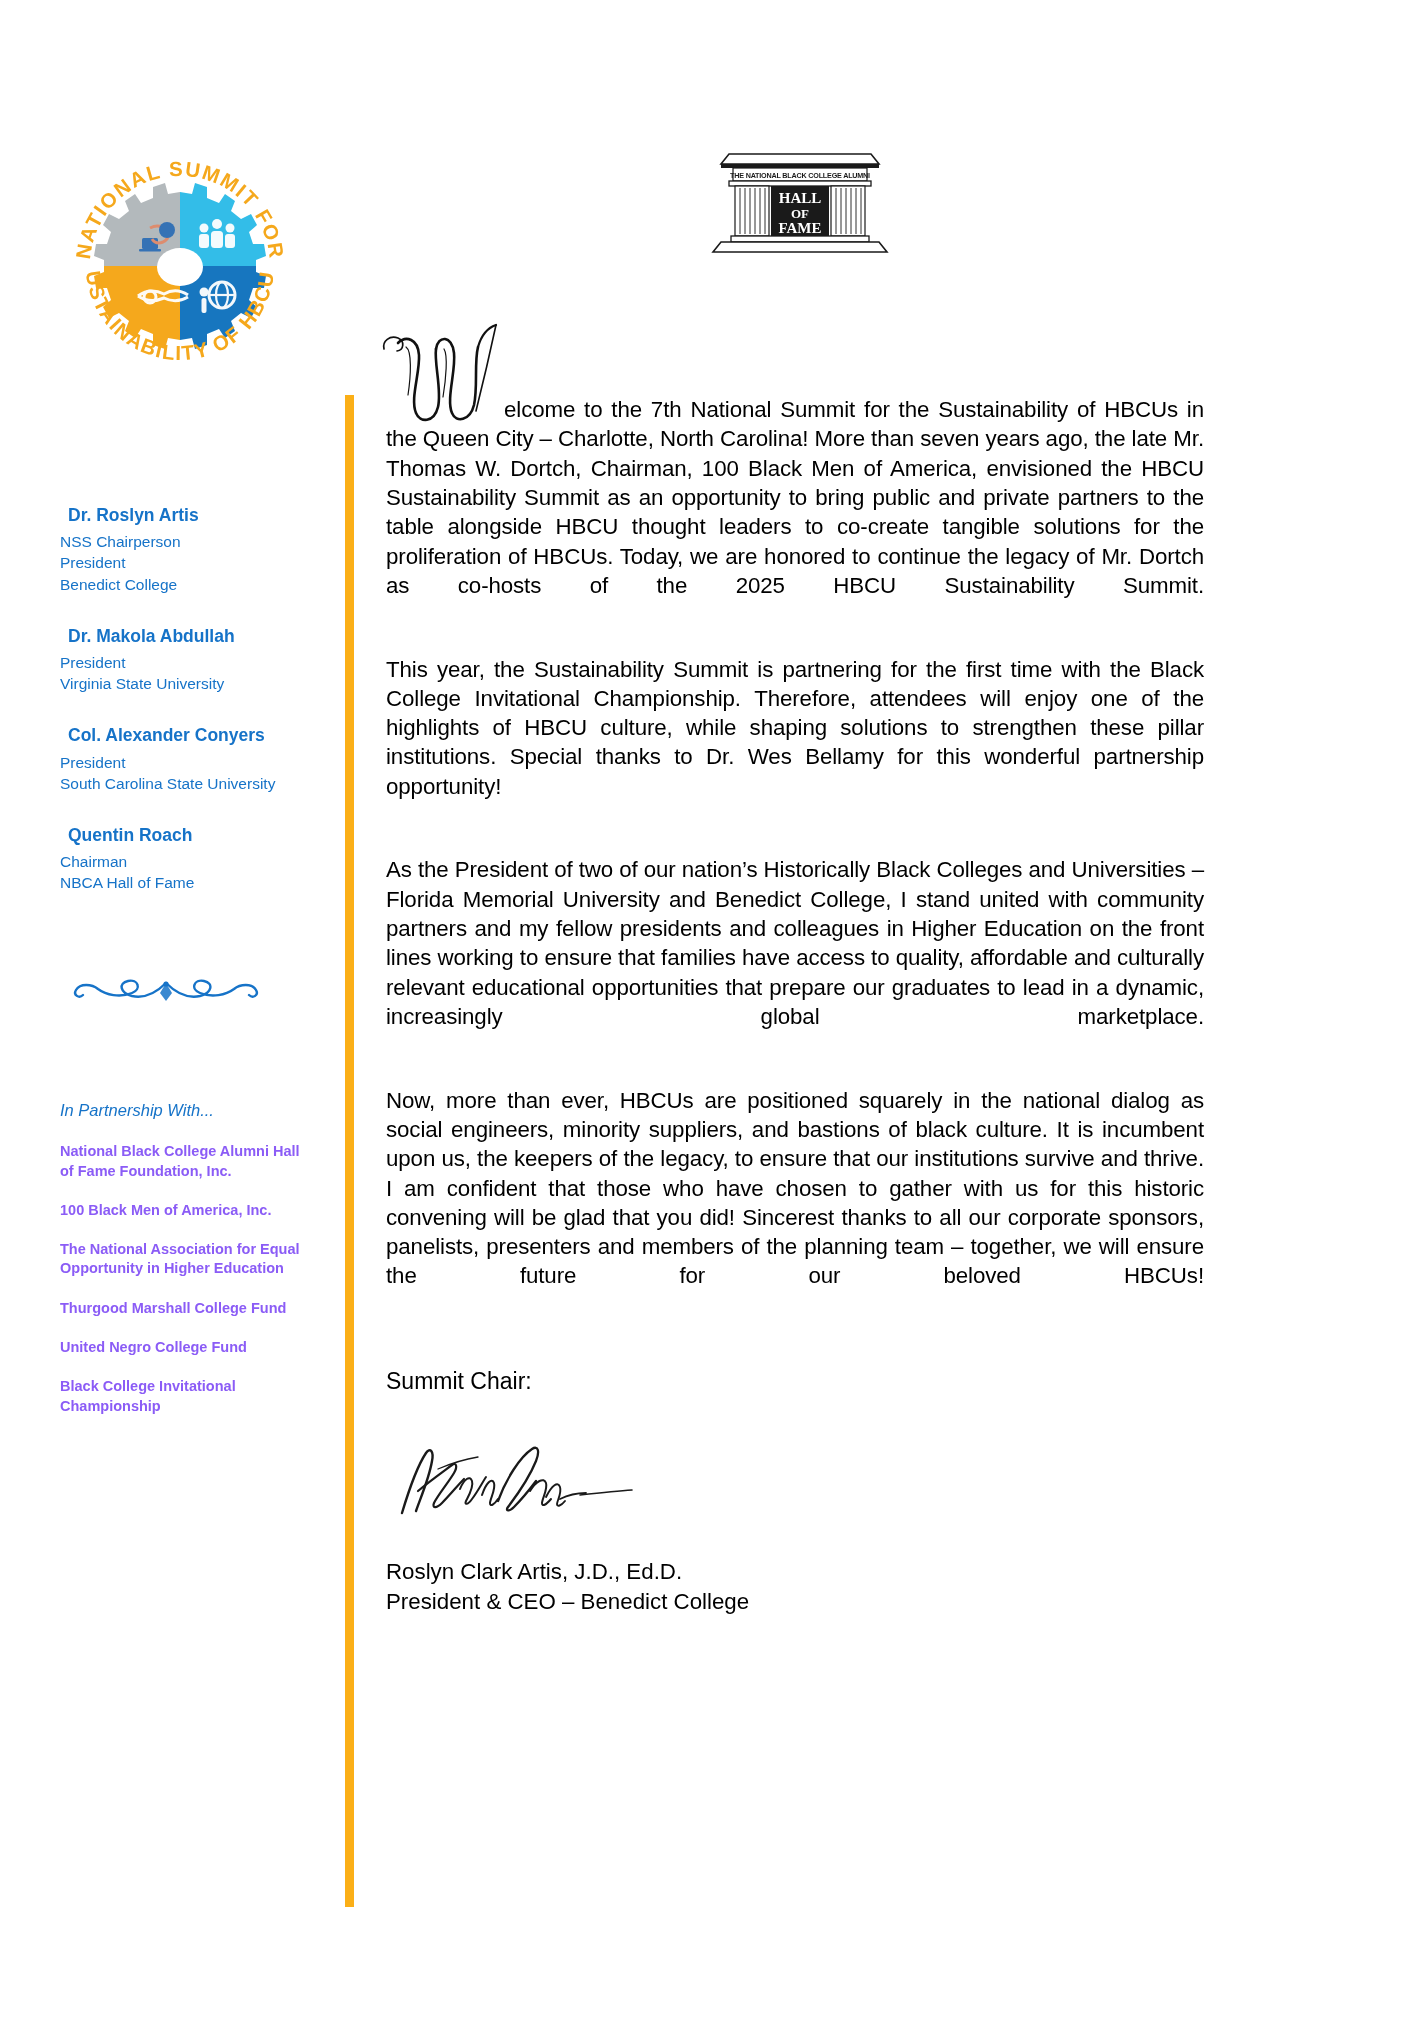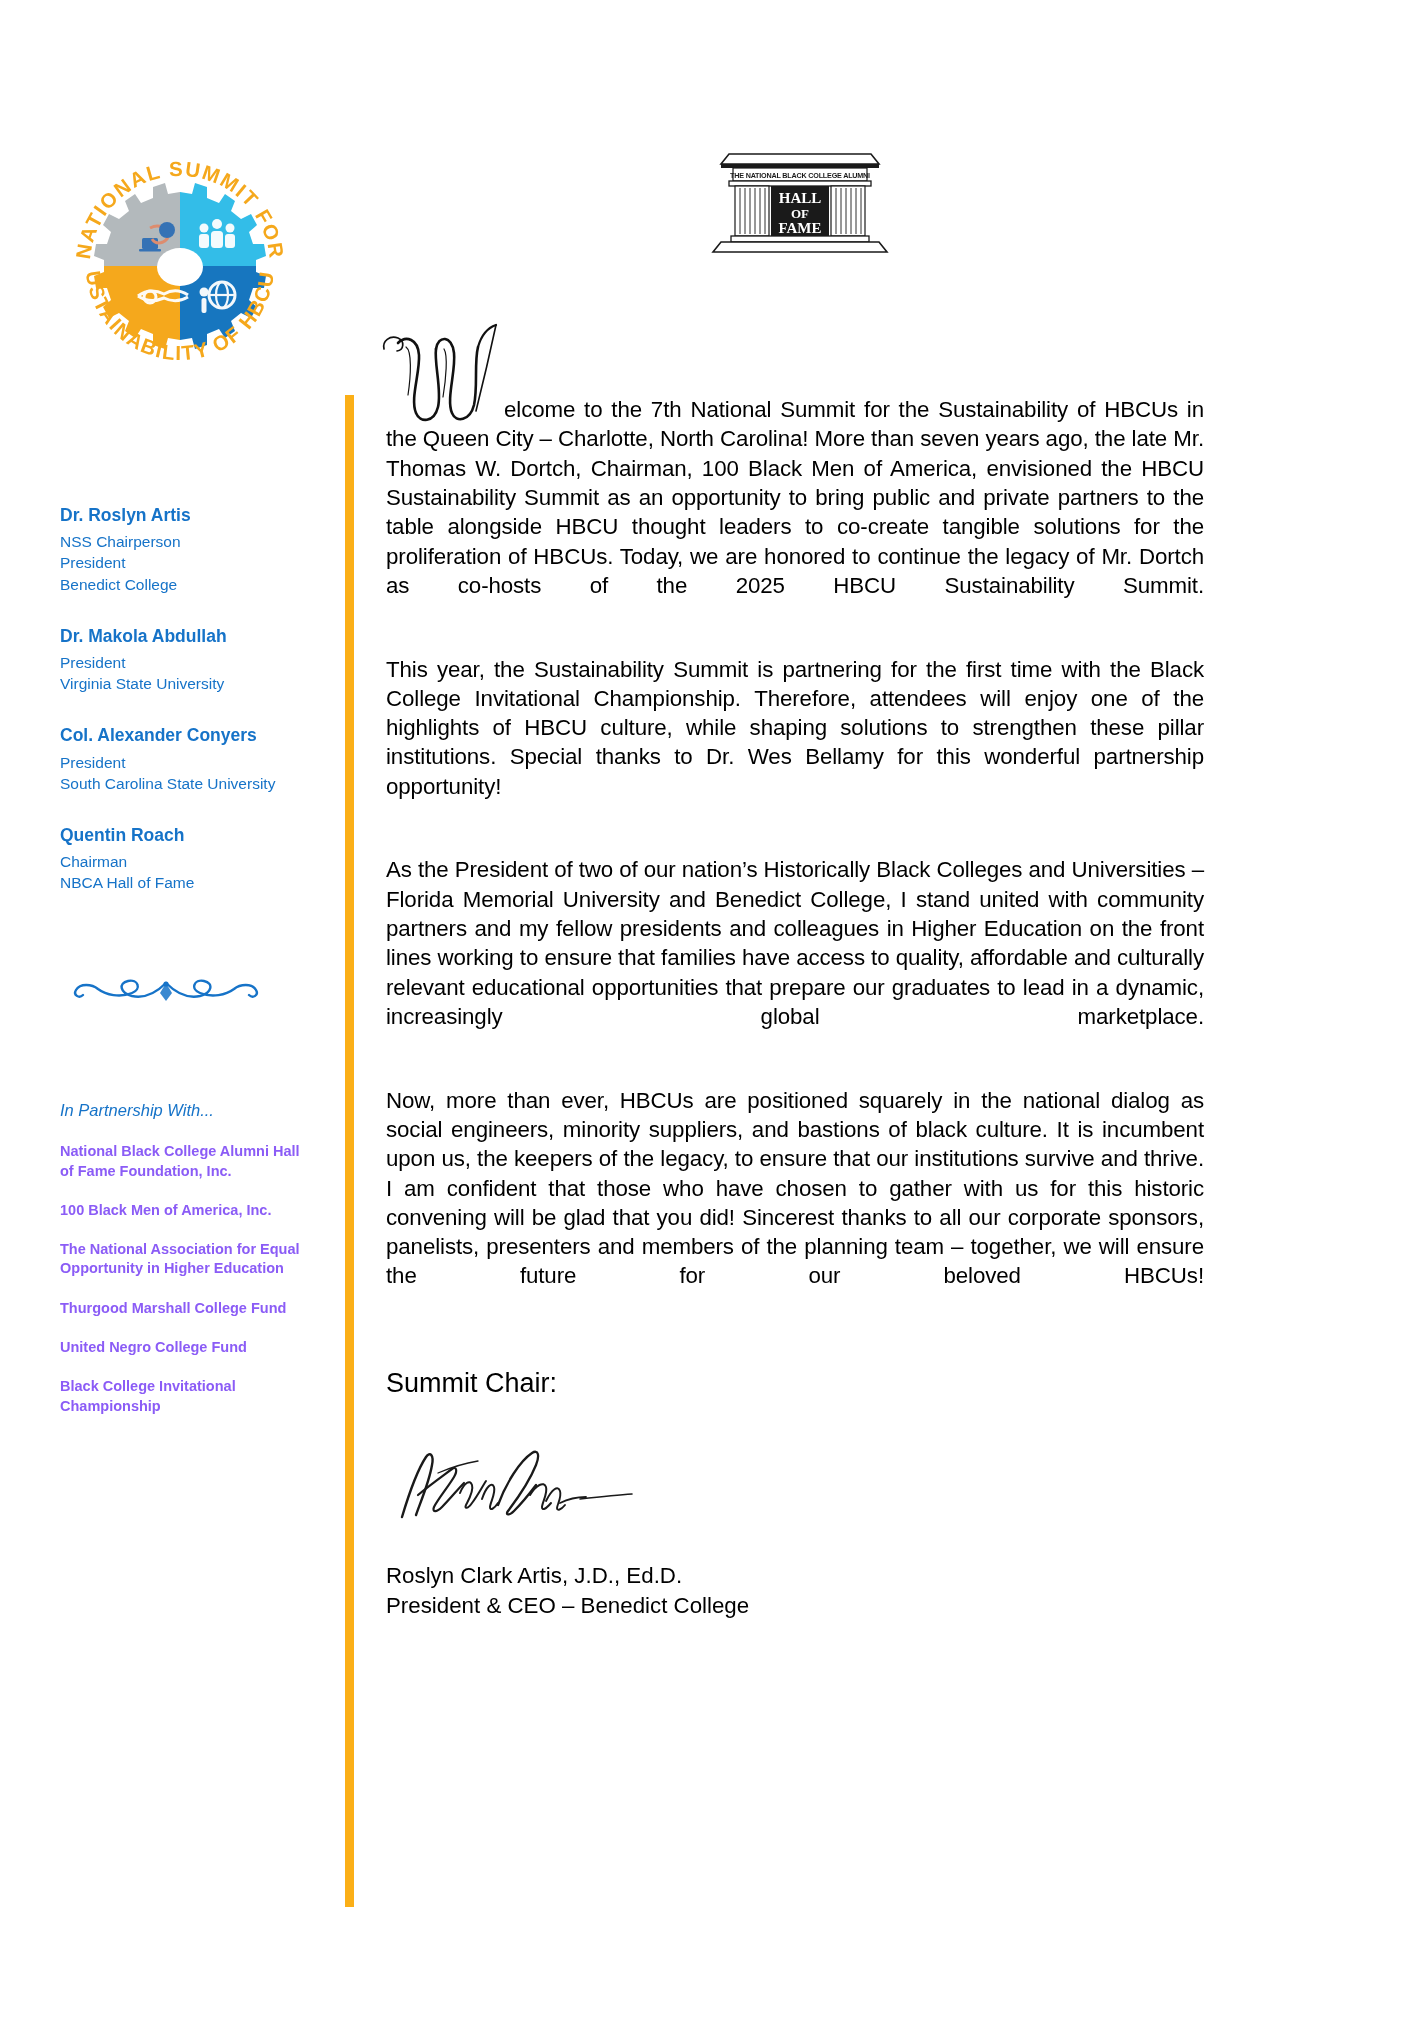--- a/index.html
+++ b/index.html
@@ -41,20 +41,21 @@
   .sidebar-people {
     margin-top: 122px;
   }
   .person-block { margin-bottom: 30px; }
   .person-name {
     color: #1673C8;
     font-weight: bold;
     font-size: 17.5px;
     line-height: 1.28;
     margin-bottom: 5px;
+    margin-left: 8px;
   }
   .person-line {
     color: #1673C8;
     font-weight: normal;
     font-size: 15.5px;
     line-height: 1.36;
   }
 
   .flourish {
     margin-top: 70px;
@@ -145,21 +146,21 @@
     font-family: "DejaVu Serif", serif;
     font-size: 0;
     width: 130px;
     height: 120px;
     pointer-events: none;
   }
   .dropcap svg { display: block; }
   .para-first { text-indent: 118px; }
 
   .chair-label {
-    font-size: 27px;
+    font-size: 23px;
     color: #000;
     margin: 48px 0 0 0;
   }
   .signature {
     margin-top: 40px;
     margin-left: 8px;
     width: 250px;
     height: 92px;
   }
   .signature svg { display: block; }

